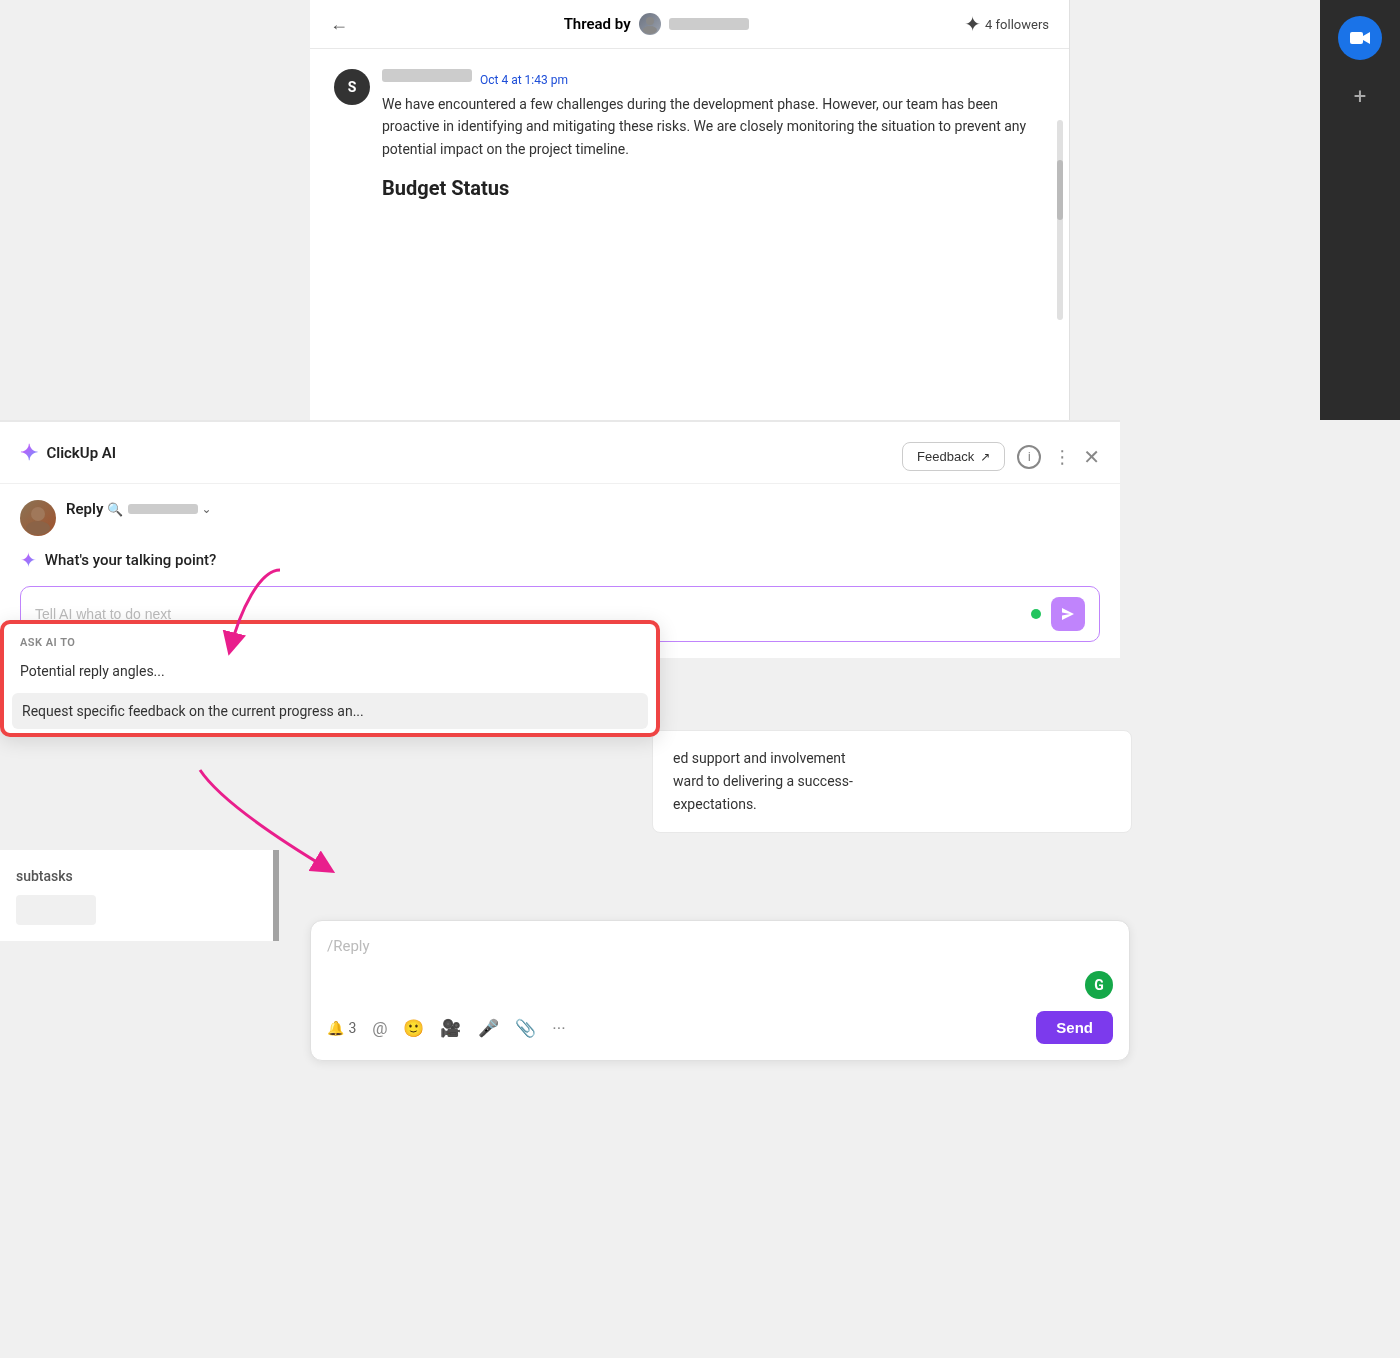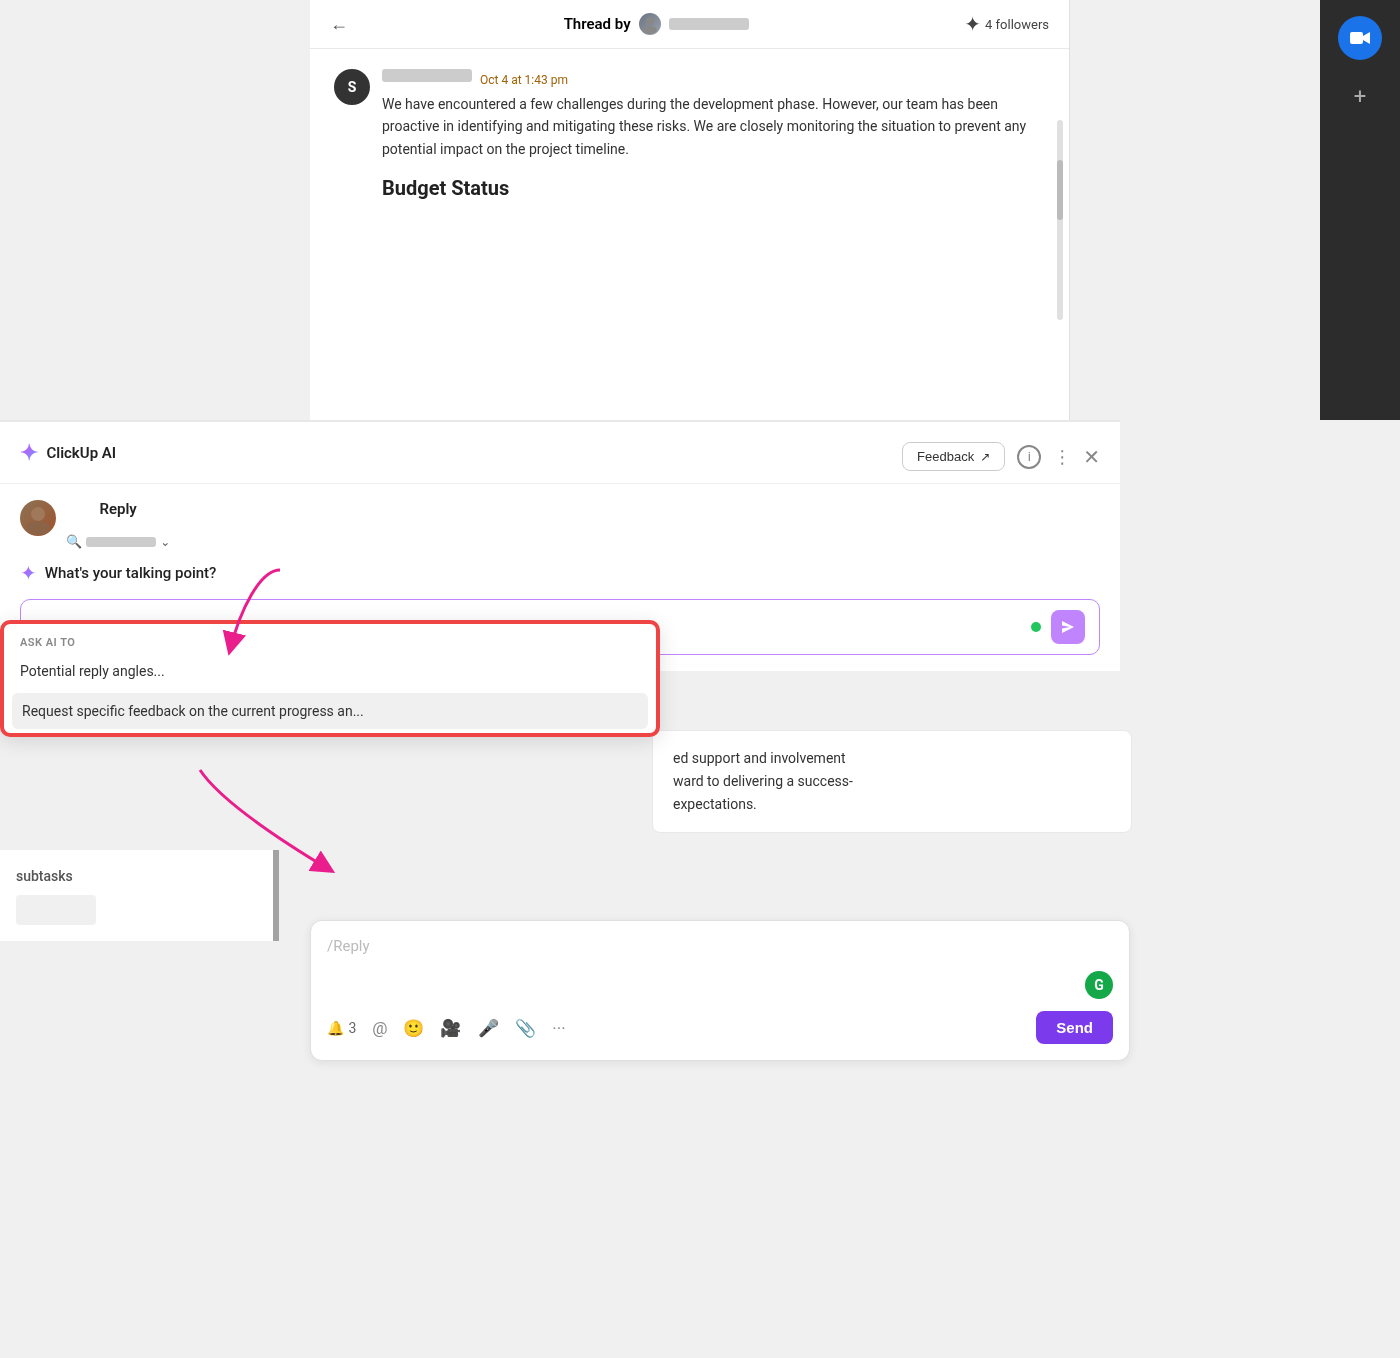--- a/index.html
+++ b/index.html
@@ -83,21 +83,21 @@
 
     .msg-meta {
       display: flex;
       align-items: baseline;
       gap: 8px;
       margin-bottom: 6px;
     }
 
     .msg-time {
       font-size: 12px;
-      color: #a16207;
+      color: #1d4ed8;
       text-align: right;
     }
 
     .msg-body {
       font-size: 14px;
       color: #333;
       line-height: 1.6;
     }
 
     .msg-heading {
@@ -235,23 +235,22 @@
       background: linear-gradient(135deg, #8B7355, #A0522D);
       display: flex;
       align-items: center;
       justify-content: center;
       overflow: hidden;
       flex-shrink: 0;
     }
 
     .reply-info {
       display: flex;
-      flex-direction: column;
-      gap: 16px;
-      text-align: center;
+      flex-direction: row;
+      gap: 4px;
     }
 
     .reply-label {
       font-weight: 600;
       font-size: 15px;
       color: #222;
     }
 
     .reply-user-row {
       display: flex;

